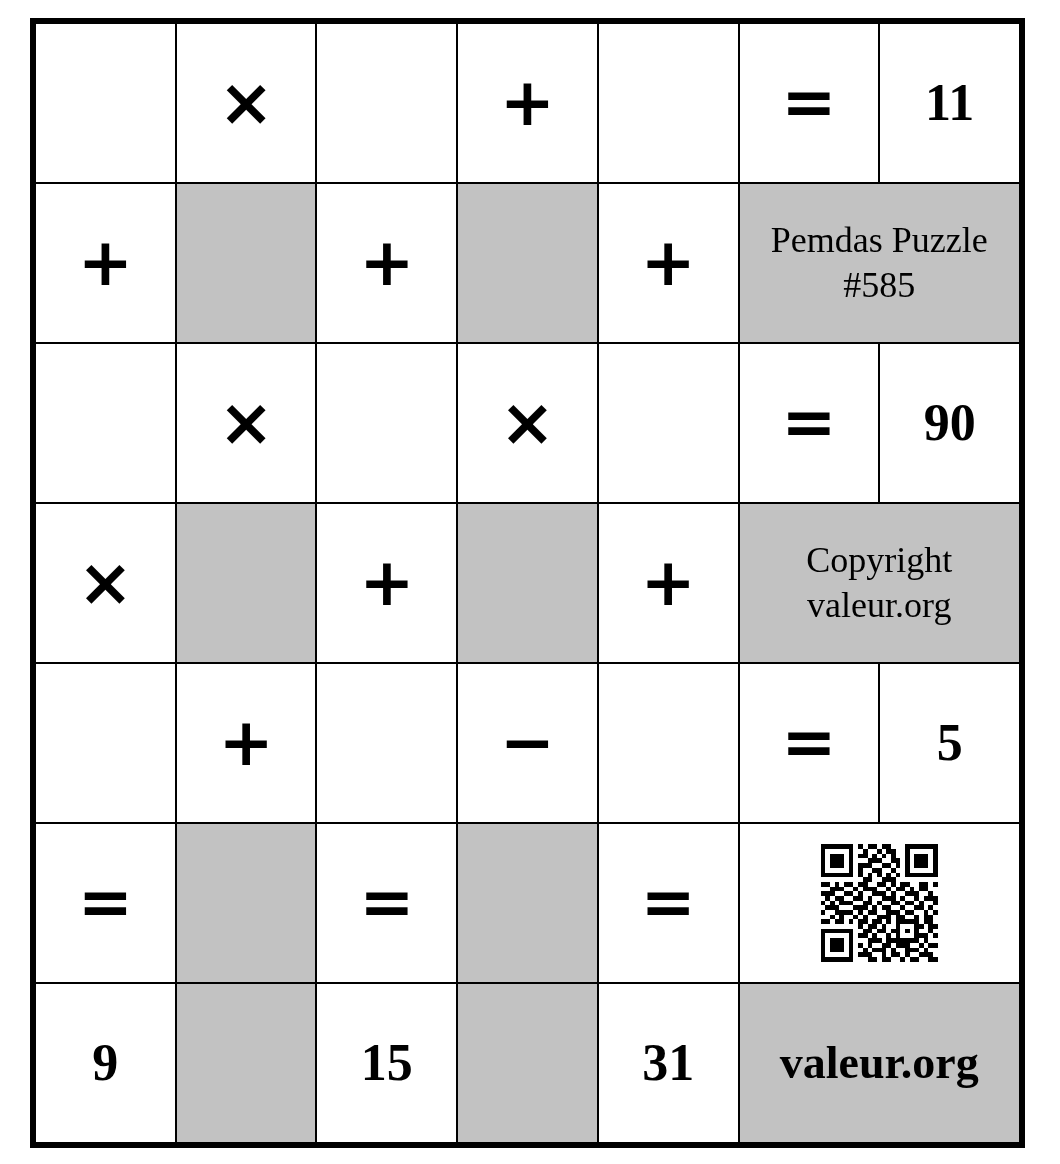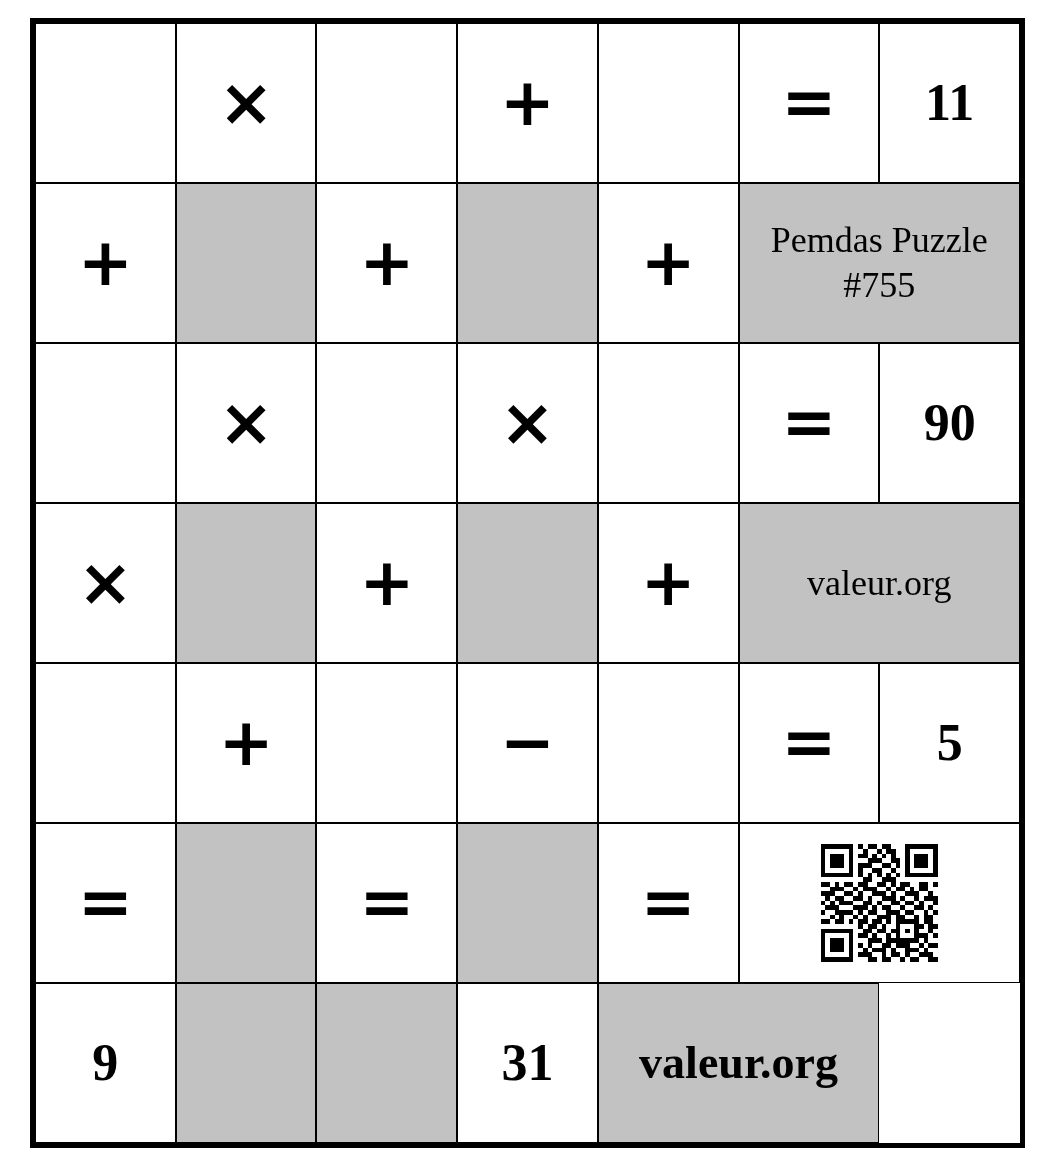--- a/index.html
+++ b/index.html
@@ -99,21 +99,21 @@
       <div class="cell shaded"></div>
       <div class="cell">
         <span class="op">+</span>
       </div>
       <div class="cell shaded"></div>
       <div class="cell">
         <span class="op">+</span>
       </div>
       <div class="cell span2 shaded">
         <span class="label-line">Pemdas Puzzle</span>
-        <span class="label-line">#755</span>
+        <span class="label-line">#585</span>
       </div>
       <div class="cell"></div>
       <div class="cell">
         <span class="op">×</span>
       </div>
       <div class="cell"></div>
       <div class="cell">
         <span class="op">×</span>
       </div>
       <div class="cell"></div>
@@ -128,20 +128,21 @@
       </div>
       <div class="cell shaded"></div>
       <div class="cell">
         <span class="op">+</span>
       </div>
       <div class="cell shaded"></div>
       <div class="cell">
         <span class="op">+</span>
       </div>
       <div class="cell span2 shaded">
+        <span class="label-line">Copyright</span>
         <span class="label-line">valeur.org</span>
       </div>
       <div class="cell"></div>
       <div class="cell">
         <span class="op">+</span>
       </div>
       <div class="cell"></div>
       <div class="cell">
         <span class="op">−</span>
       </div>
@@ -789,20 +790,23 @@
           <i></i>
           <i></i>
           <i class="d"></i>
           <i class="d"></i>
         </div>
       </div>
       <div class="cell">
         <span class="num">9</span>
       </div>
       <div class="cell shaded"></div>
+      <div class="cell">
+        <span class="num">15</span>
+      </div>
       <div class="cell shaded"></div>
       <div class="cell">
         <span class="num">31</span>
       </div>
       <div class="cell span2 shaded">
         <span class="footer-text">valeur.org</span>
       </div>
     </div>
 </div>
 

